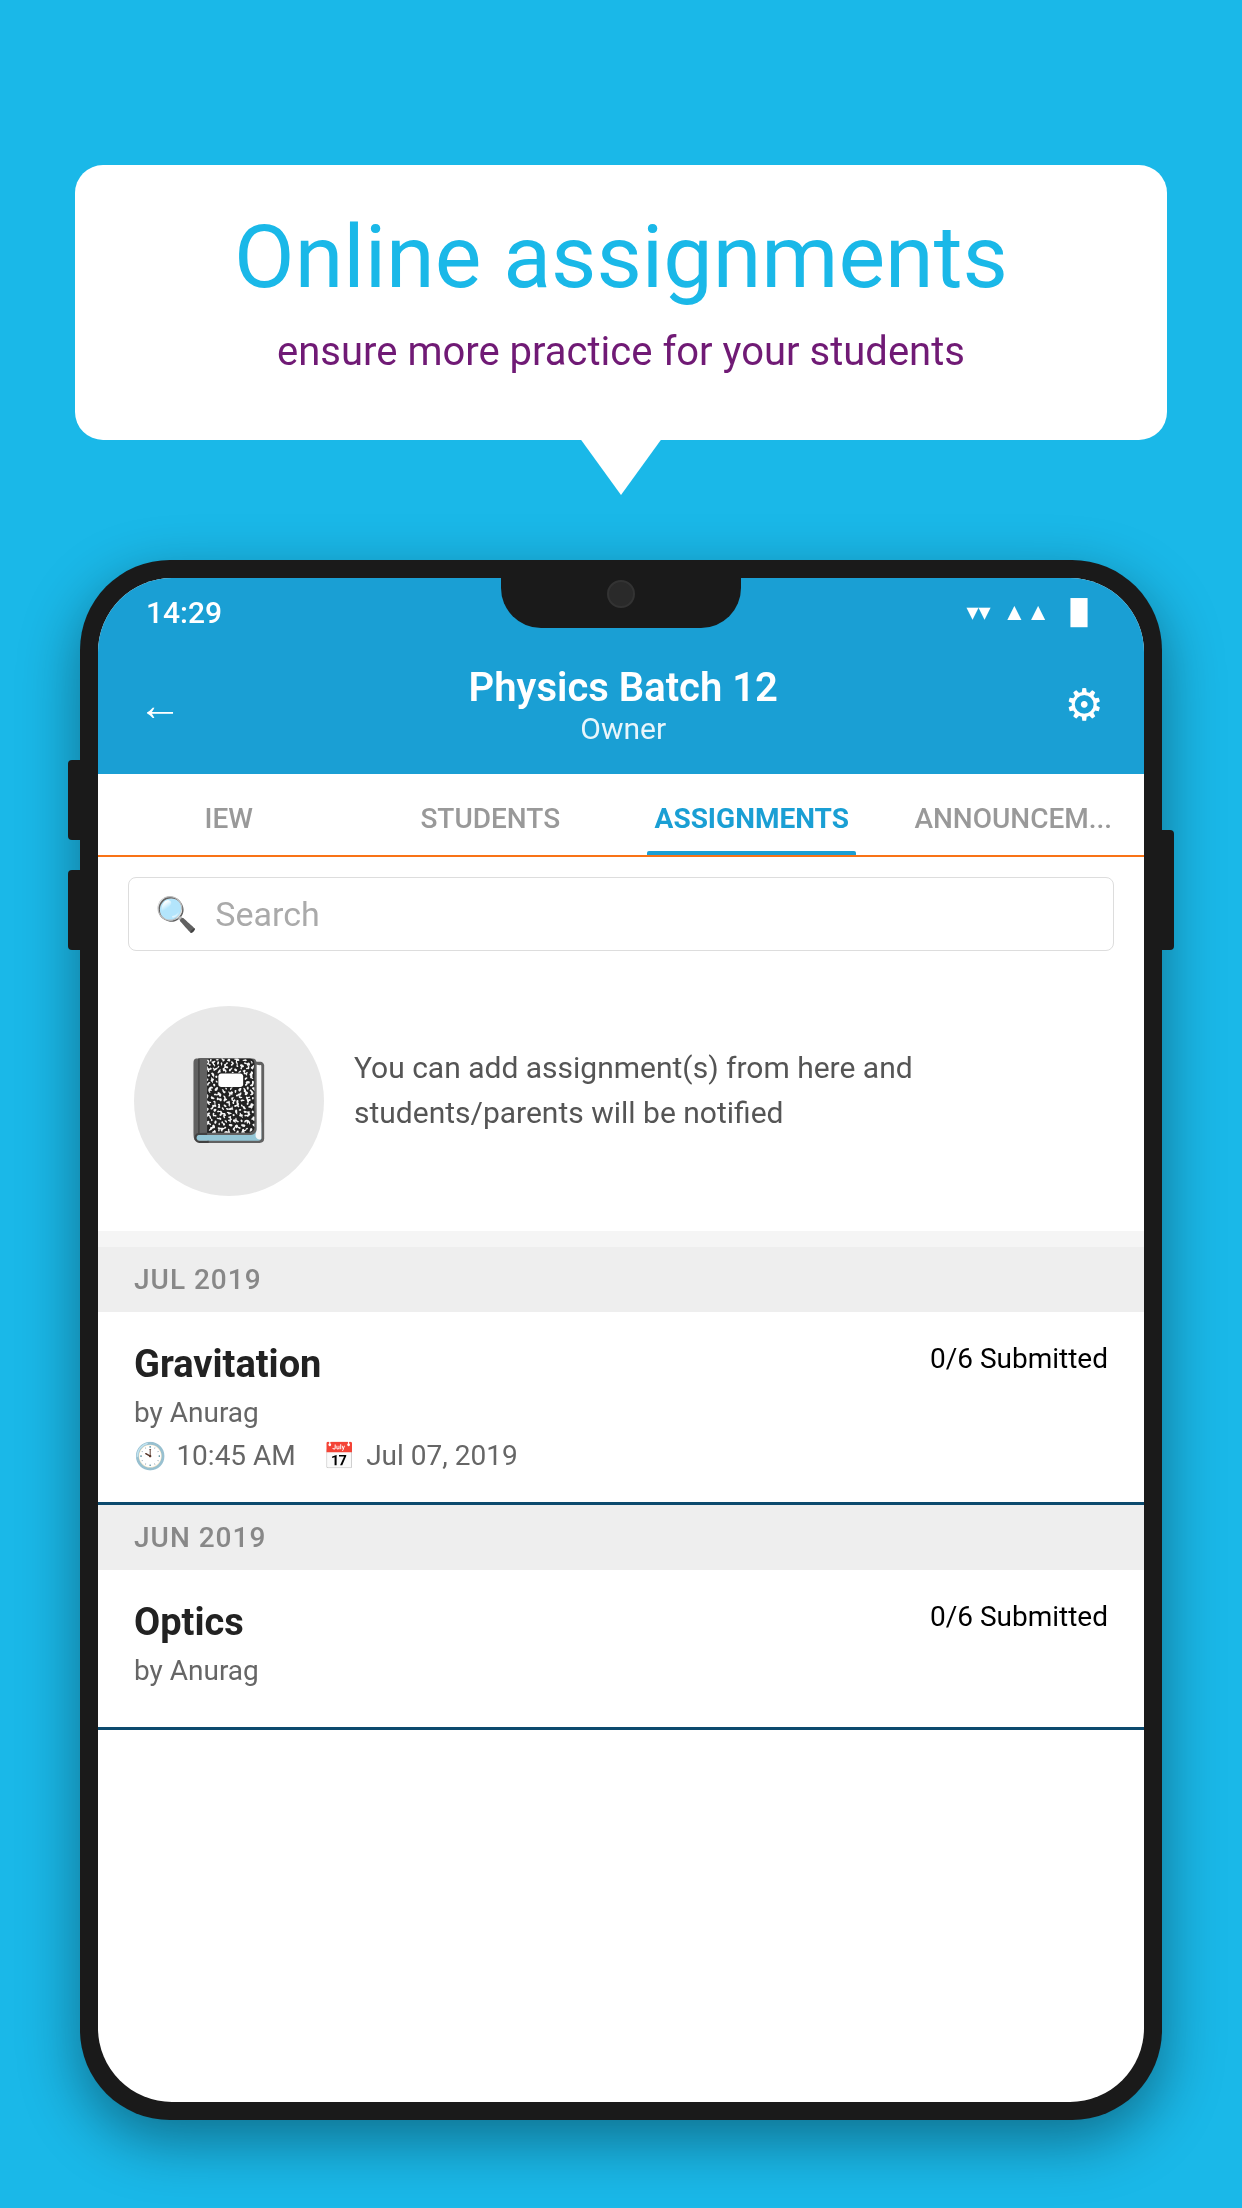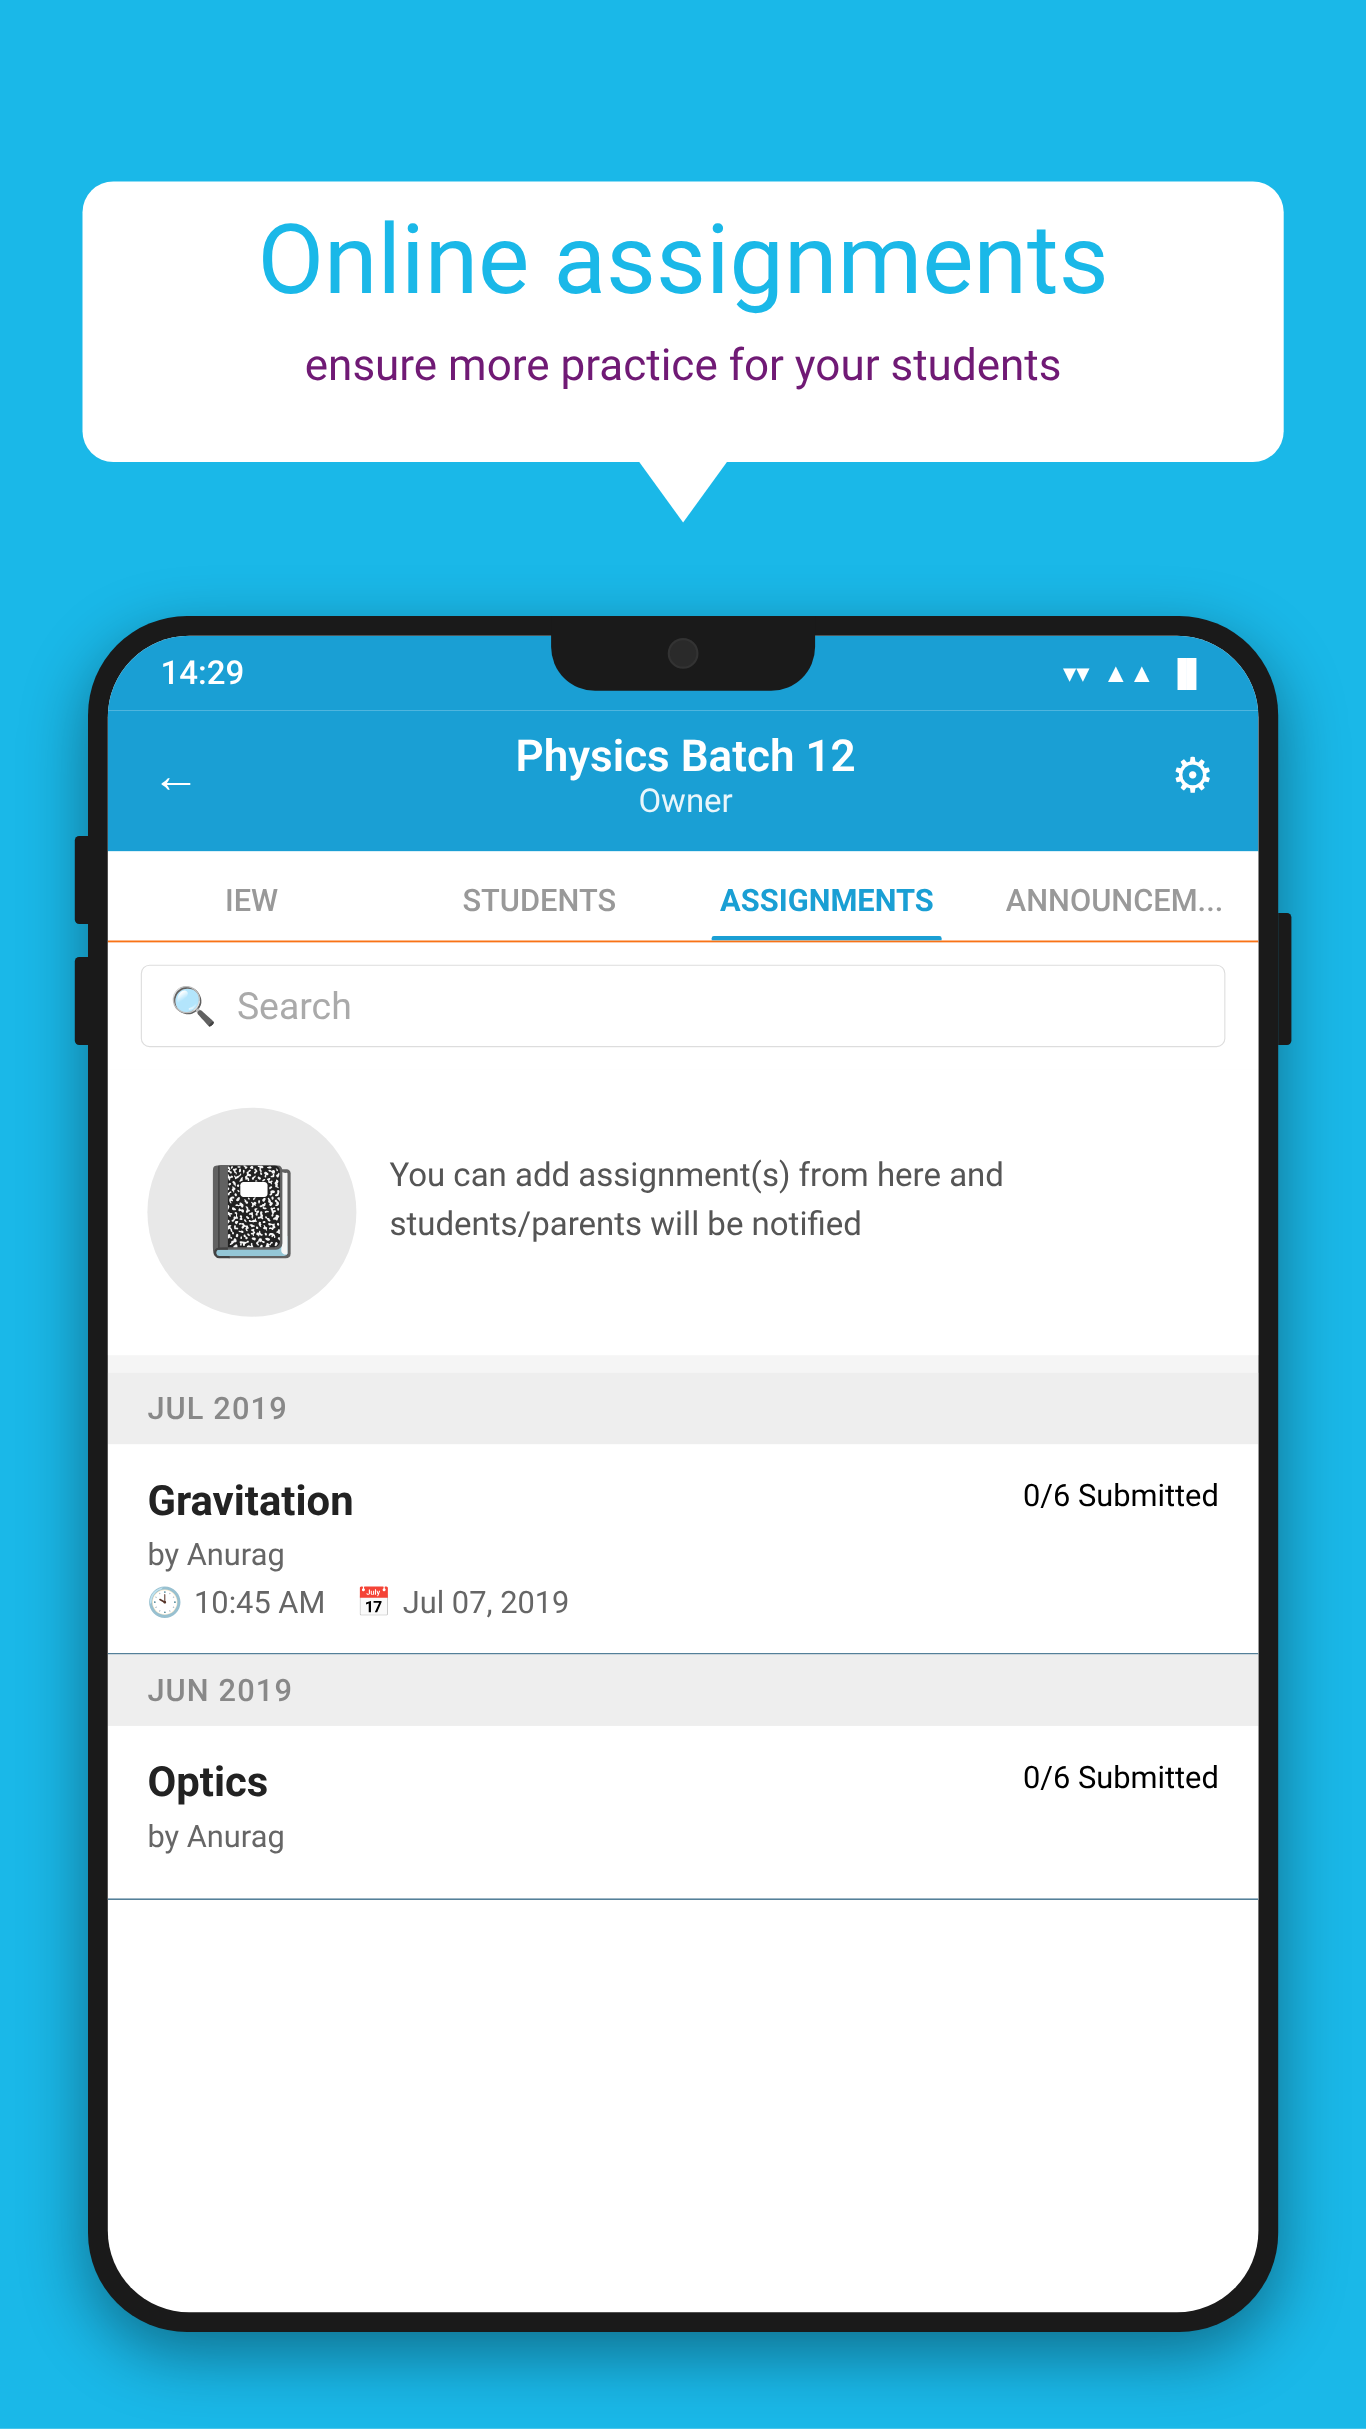--- a/index.html
+++ b/index.html
@@ -17,21 +17,21 @@
     .speech-bubble-container {
       position: absolute;
       top: 165px;
       left: 75px;
       right: 75px;
     }
 
     .speech-bubble {
       background: white;
       border-radius: 28px;
-      padding: 24px 70px 65px;
+      padding: 44px 70px 65px;
       text-align: center;
       position: relative;
     }
 
     .speech-bubble::after {
       content: '';
       position: absolute;
       bottom: -55px;
       left: 50%;
       transform: translateX(-50%);
@@ -325,21 +325,21 @@
       font-size: 28px;
       color: #888;
       font-weight: 500;
       letter-spacing: 1px;
     }
 
     
     .assignment-item {
       background: white;
       padding: 30px 36px;
-      border-bottom: 1px solid #0c4a6e;
+      border-bottom: 3px solid #0c4a6e;
     }
 
     .assignment-top {
       display: flex;
       justify-content: space-between;
       align-items: flex-start;
       margin-bottom: 10px;
     }
 
     .assignment-name {

